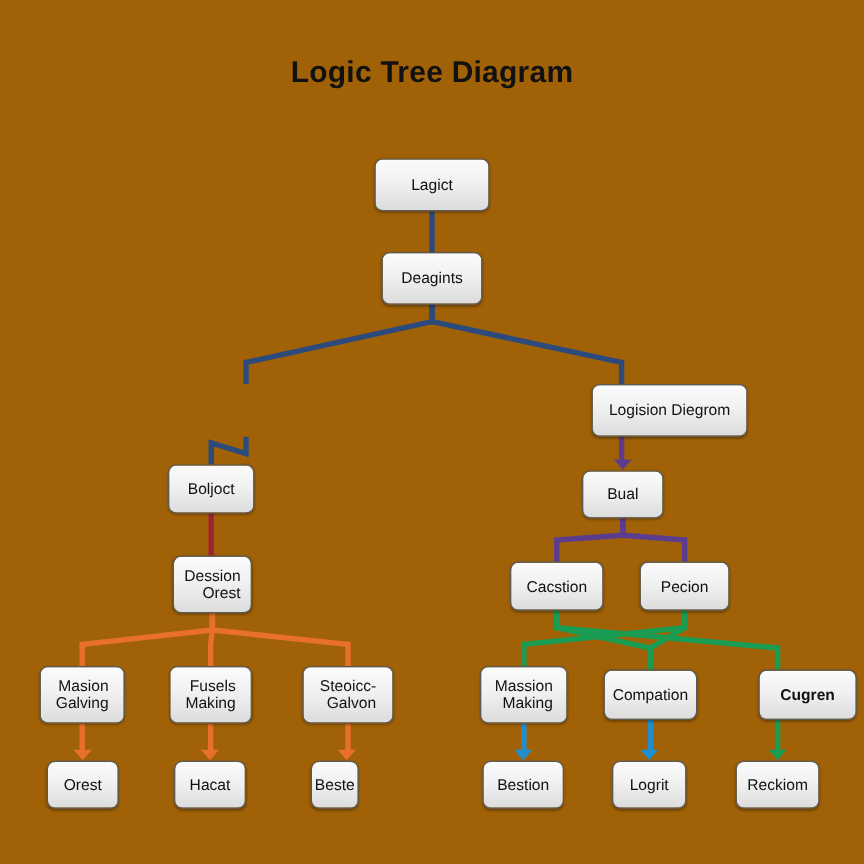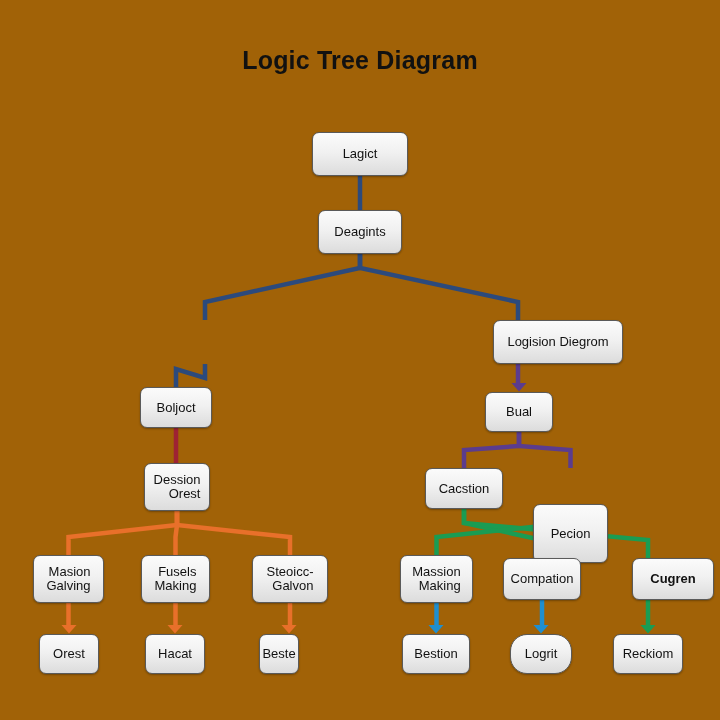--- a/index.html
+++ b/index.html
@@ -95,30 +95,30 @@
     </svg>
 
 <div class="node" style="left: 312px; top: 132px; width: 96px; height: 44px;">Lagict</div>
     <div class="node" style="left: 318px; top: 210px; width: 84px; height: 44px;">Deagints</div>
     <div class="node" style="left: 453px; top: 320px; width: 130px; height: 44px; margin-left: 40px;">Logision Diegrom</div>
     <div class="node" style="left: 140px; top: 387px; width: 72px; height: 41px;">Boljoct</div>
     <div class="node" style="left: 485px; top: 392px; width: 68px; height: 40px;">Bual</div>
     <div class="node" style="left: 144px; top: 463px; width: 66px; height: 48px;">Dession
 Orest</div>
     <div class="node" style="left: 425px; top: 468px; width: 78px; height: 41px;">Cacstion</div>
-    <div class="node" style="left: 533px; top: 468px; width: 75px; height: 59px; margin-top: 36px;">Pecion</div>
+    <div class="node" style="left: 533px; top: 468px; width: 75px; height: 41px;">Pecion</div>
     <div class="node" style="left: 33px; top: 555px; width: 71px; height: 48px;">Masion
 Galving</div>
     <div class="node" style="left: 141px; top: 555px; width: 69px; height: 48px;">Fusels
 Making</div>
     <div class="node" style="left: 252px; top: 555px; width: 76px; height: 48px;">Steoicc-
 Galvon</div>
     <div class="node" style="left: 400px; top: 555px; width: 73px; height: 48px;">Massion
 Making</div>
     <div class="node" style="left: 503px; top: 558px; width: 78px; height: 42px;">Compation</div>
     <div class="node" style="left: 632px; top: 558px; width: 82px; height: 42px; font-weight: bold;">Cugren</div>
     <div class="node" style="left: 39px; top: 634px; width: 60px; height: 40px;">Orest</div>
     <div class="node" style="left: 145px; top: 634px; width: 60px; height: 40px;">Hacat</div>
     <div class="node" style="left: 259px; top: 634px; width: 40px; height: 40px;">Beste</div>
     <div class="node" style="left: 402px; top: 634px; width: 68px; height: 40px;">Bestion</div>
-    <div class="node" style="left: 510px; top: 634px; width: 62px; height: 40px; border-radius: 17px;">Logrit</div>
+    <div class="node" style="left: 510px; top: 634px; width: 62px; height: 40px;">Logrit</div>
     <div class="node" style="left: 613px; top: 634px; width: 70px; height: 40px;">Reckiom</div>
   </div>
 
 </body></html>

